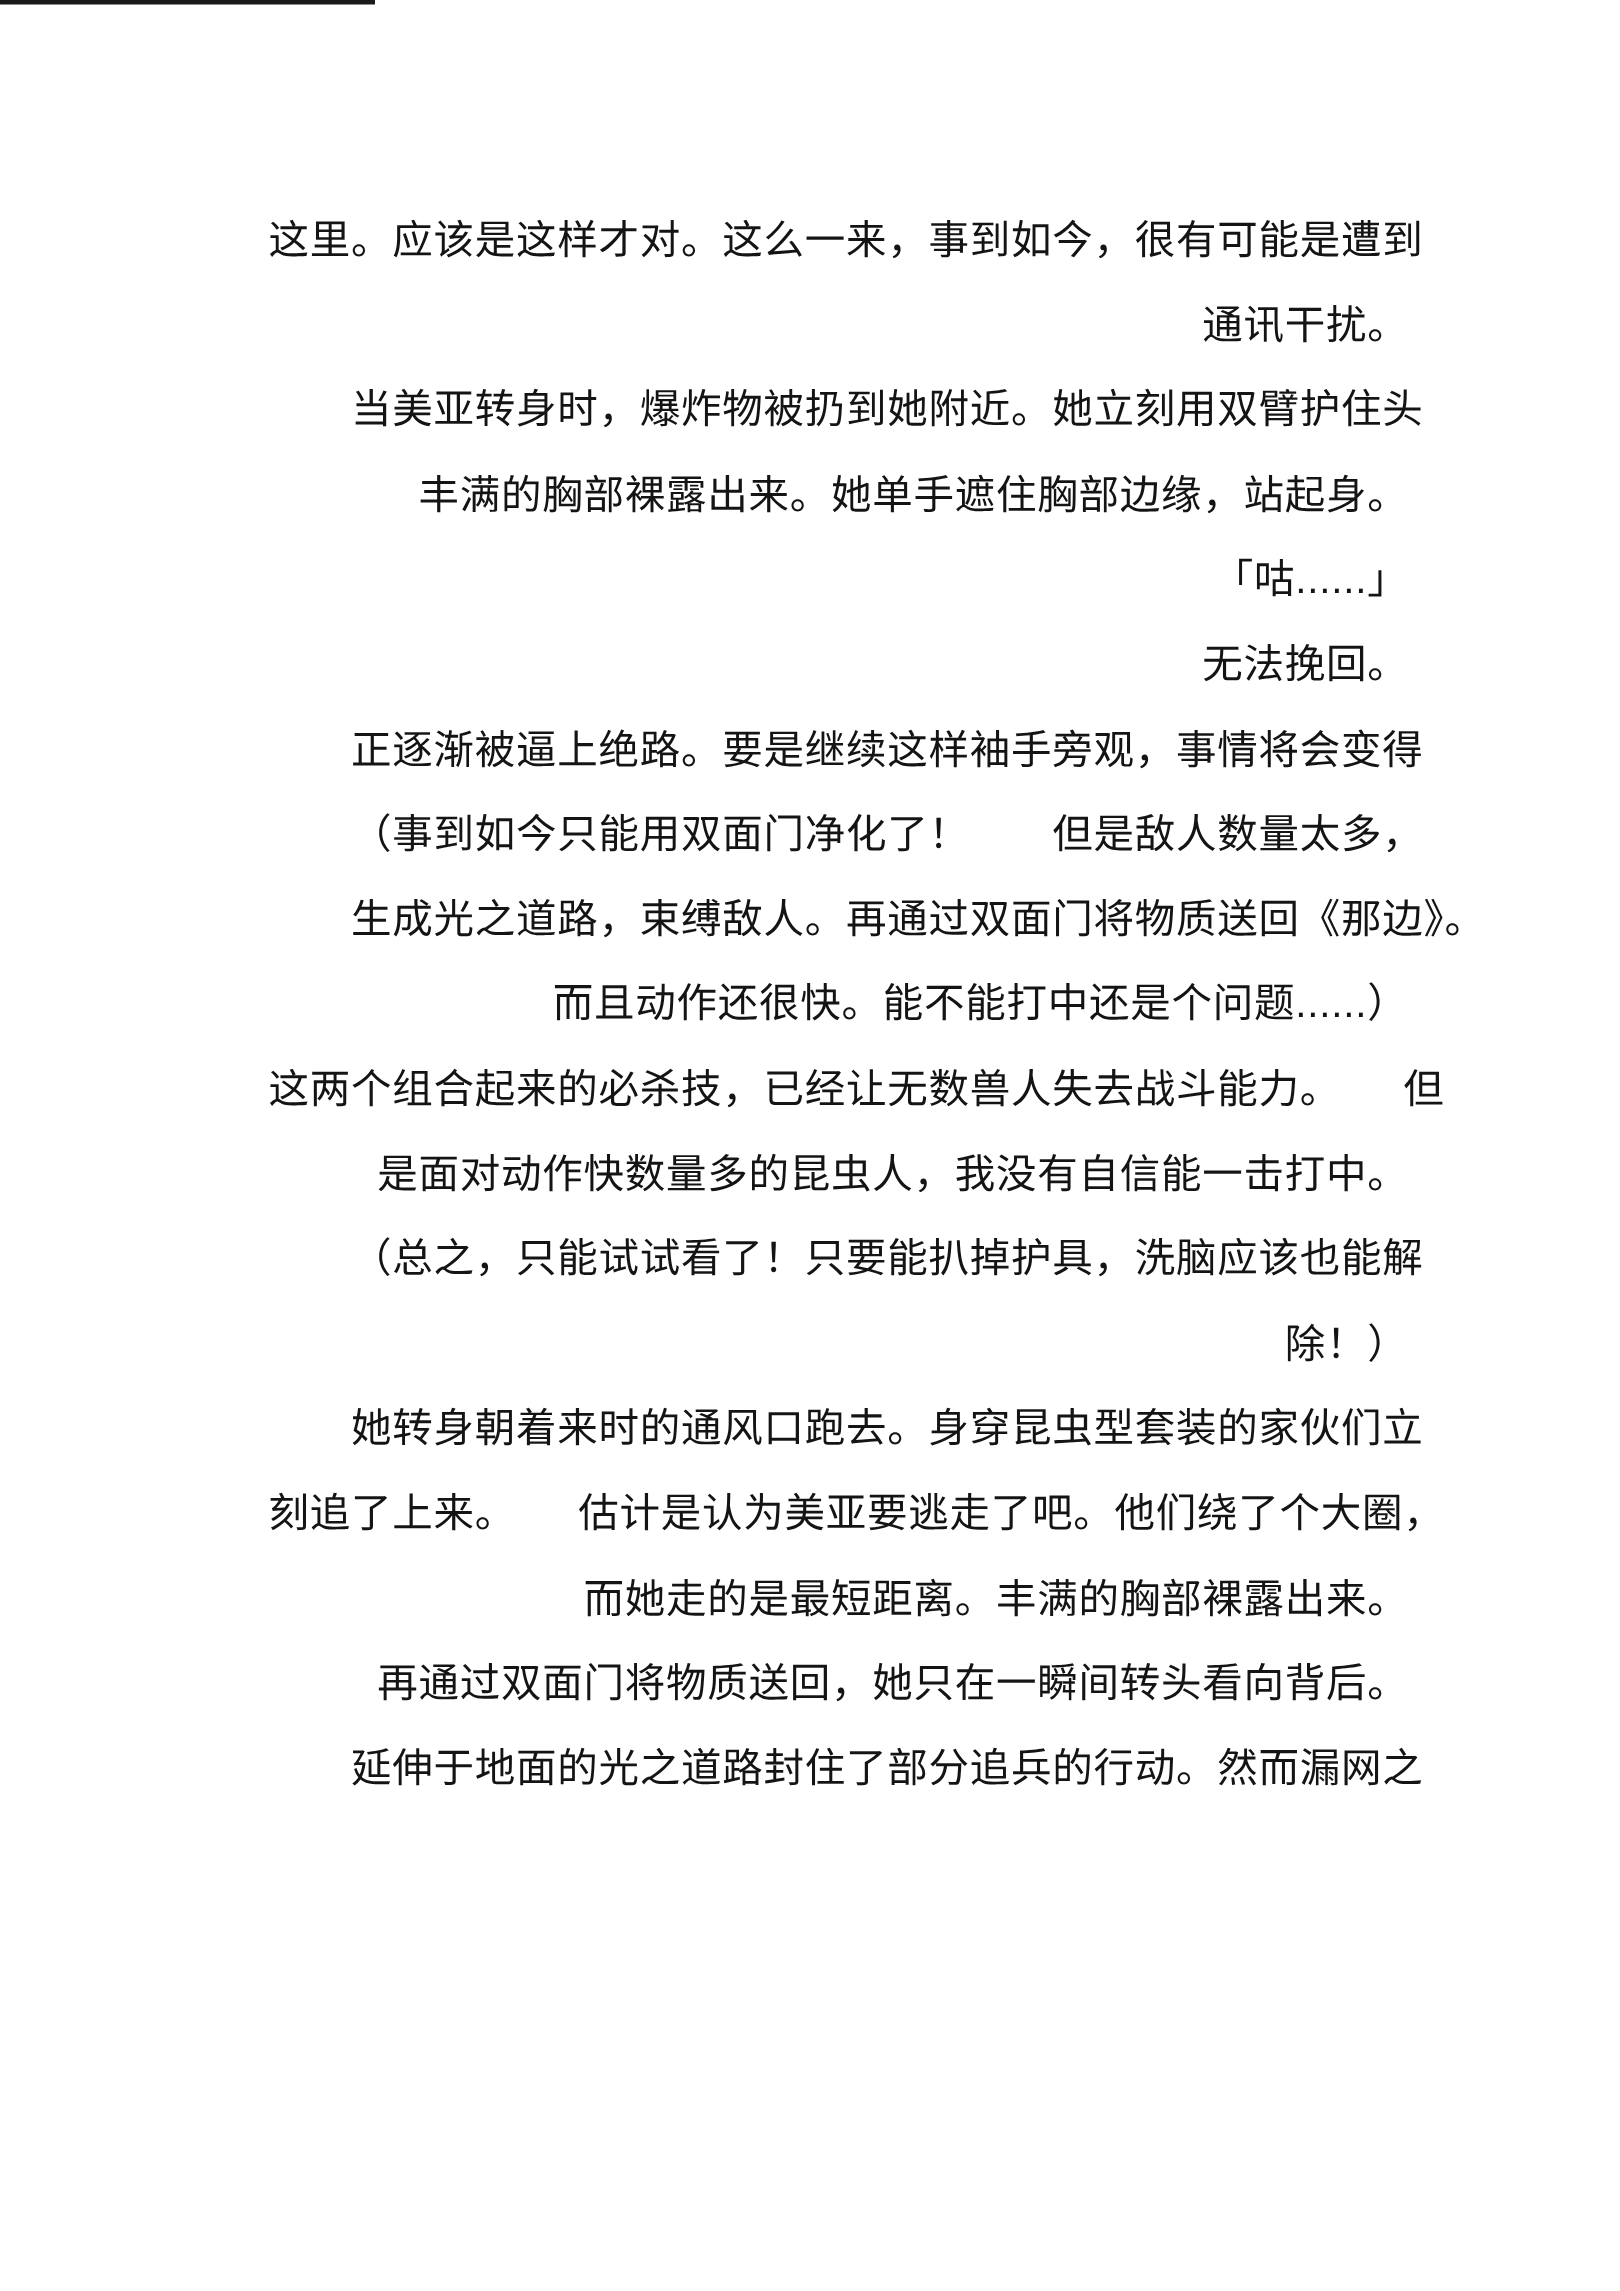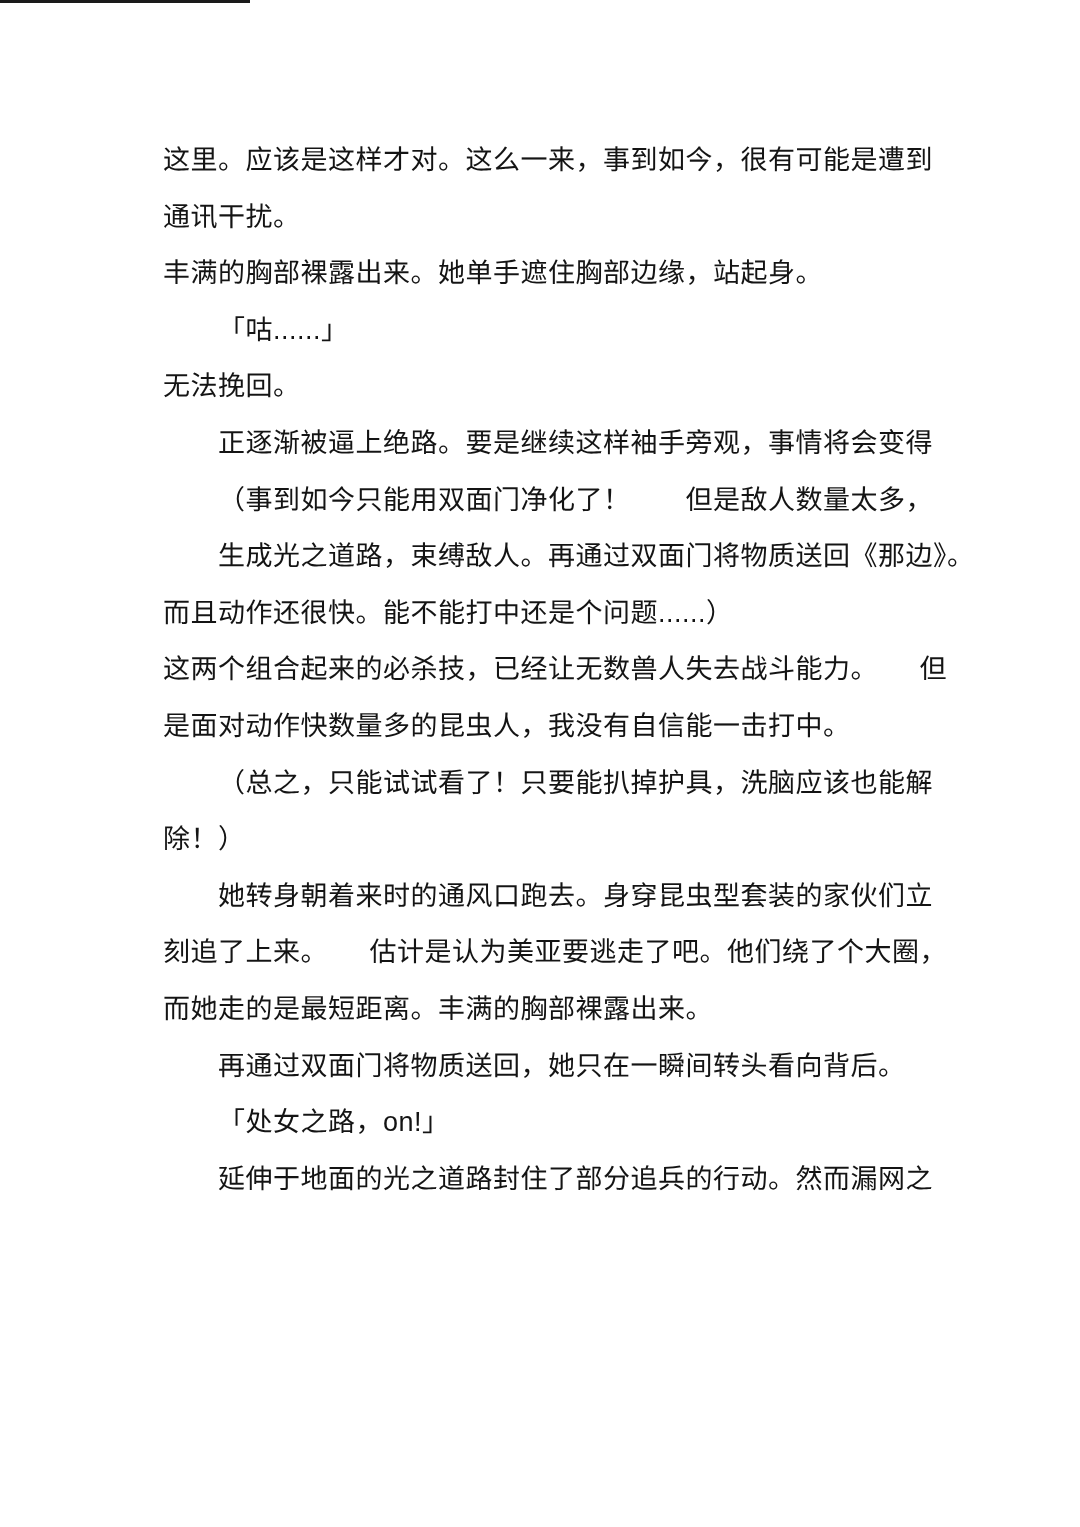--- a/index.html
+++ b/index.html
@@ -23,55 +23,56 @@
   .top-edge-artifact {
     position: absolute;
     top: 0;
     left: 0;
     width: 250px;
     height: 3px;
     background: #1a1a1a;
   }
   .textblock {
     position: absolute;
-    left: 163px;
+    left: 179px;
     top: 132px;
     width: 760px;
     font-size: 27px;
     line-height: 56.6px;
     letter-spacing: 0.5px;
     color: #141414;
+    text-align: right;
   }
   .line {
     white-space: pre;
     height: 56.6px;
   }
   .line.indent {
     padding-left: 55px;
   }
 </style>
 </head>
 <body>
 
 <div class="page">
   <div class="top-edge-artifact"></div>
   <div class="textblock">
     <div class="line">这里。应该是这样才对。这么一来，事到如今，很有可能是遭到</div>
     <div class="line">通讯干扰。</div>
+    <div class="line indent">当美亚转身时，爆炸物被扔到她附近。她立刻用双臂护住头</div>
     <div class="line">丰满的胸部裸露出来。她单手遮住胸部边缘，站起身。</div>
     <div class="line indent">「咕......」</div>
     <div class="line">无法挽回。</div>
     <div class="line indent">正逐渐被逼上绝路。要是继续这样袖手旁观，事情将会变得</div>
     <div class="line indent">（事到如今只能用双面门净化了！　　但是敌人数量太多，</div>
     <div class="line indent">生成光之道路，束缚敌人。再通过双面门将物质送回《那边》。</div>
     <div class="line">而且动作还很快。能不能打中还是个问题......）</div>
     <div class="line">这两个组合起来的必杀技，已经让无数兽人失去战斗能力。　　但</div>
     <div class="line">是面对动作快数量多的昆虫人，我没有自信能一击打中。</div>
     <div class="line indent">（总之，只能试试看了！只要能扒掉护具，洗脑应该也能解</div>
     <div class="line">除！）</div>
     <div class="line indent">她转身朝着来时的通风口跑去。身穿昆虫型套装的家伙们立</div>
     <div class="line">刻追了上来。　　估计是认为美亚要逃走了吧。他们绕了个大圈，</div>
     <div class="line">而她走的是最短距离。丰满的胸部裸露出来。</div>
     <div class="line indent">再通过双面门将物质送回，她只在一瞬间转头看向背后。</div>
-    <div class="line indent">「处女之路，on!」</div>
     <div class="line indent">延伸于地面的光之道路封住了部分追兵的行动。然而漏网之</div>
   </div>
 </div>
 
 </body></html>

